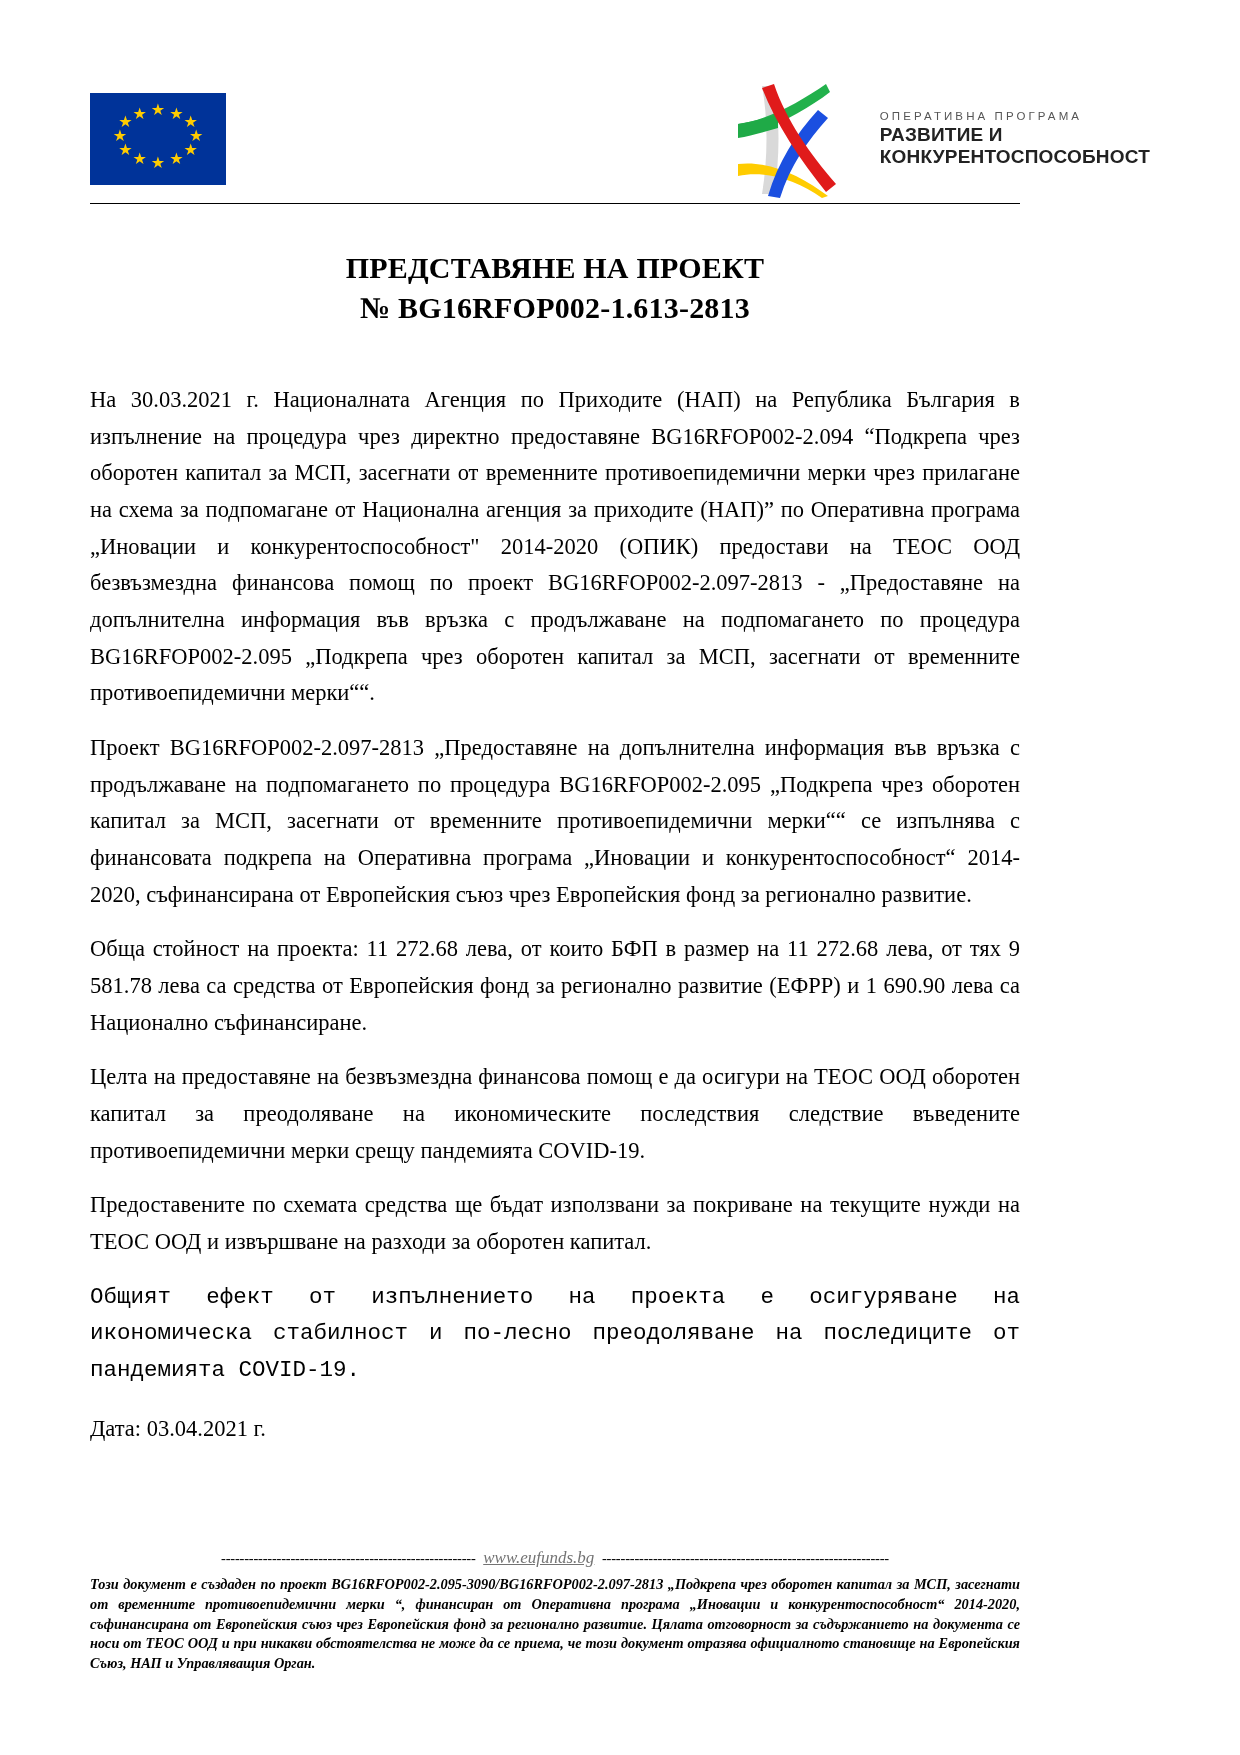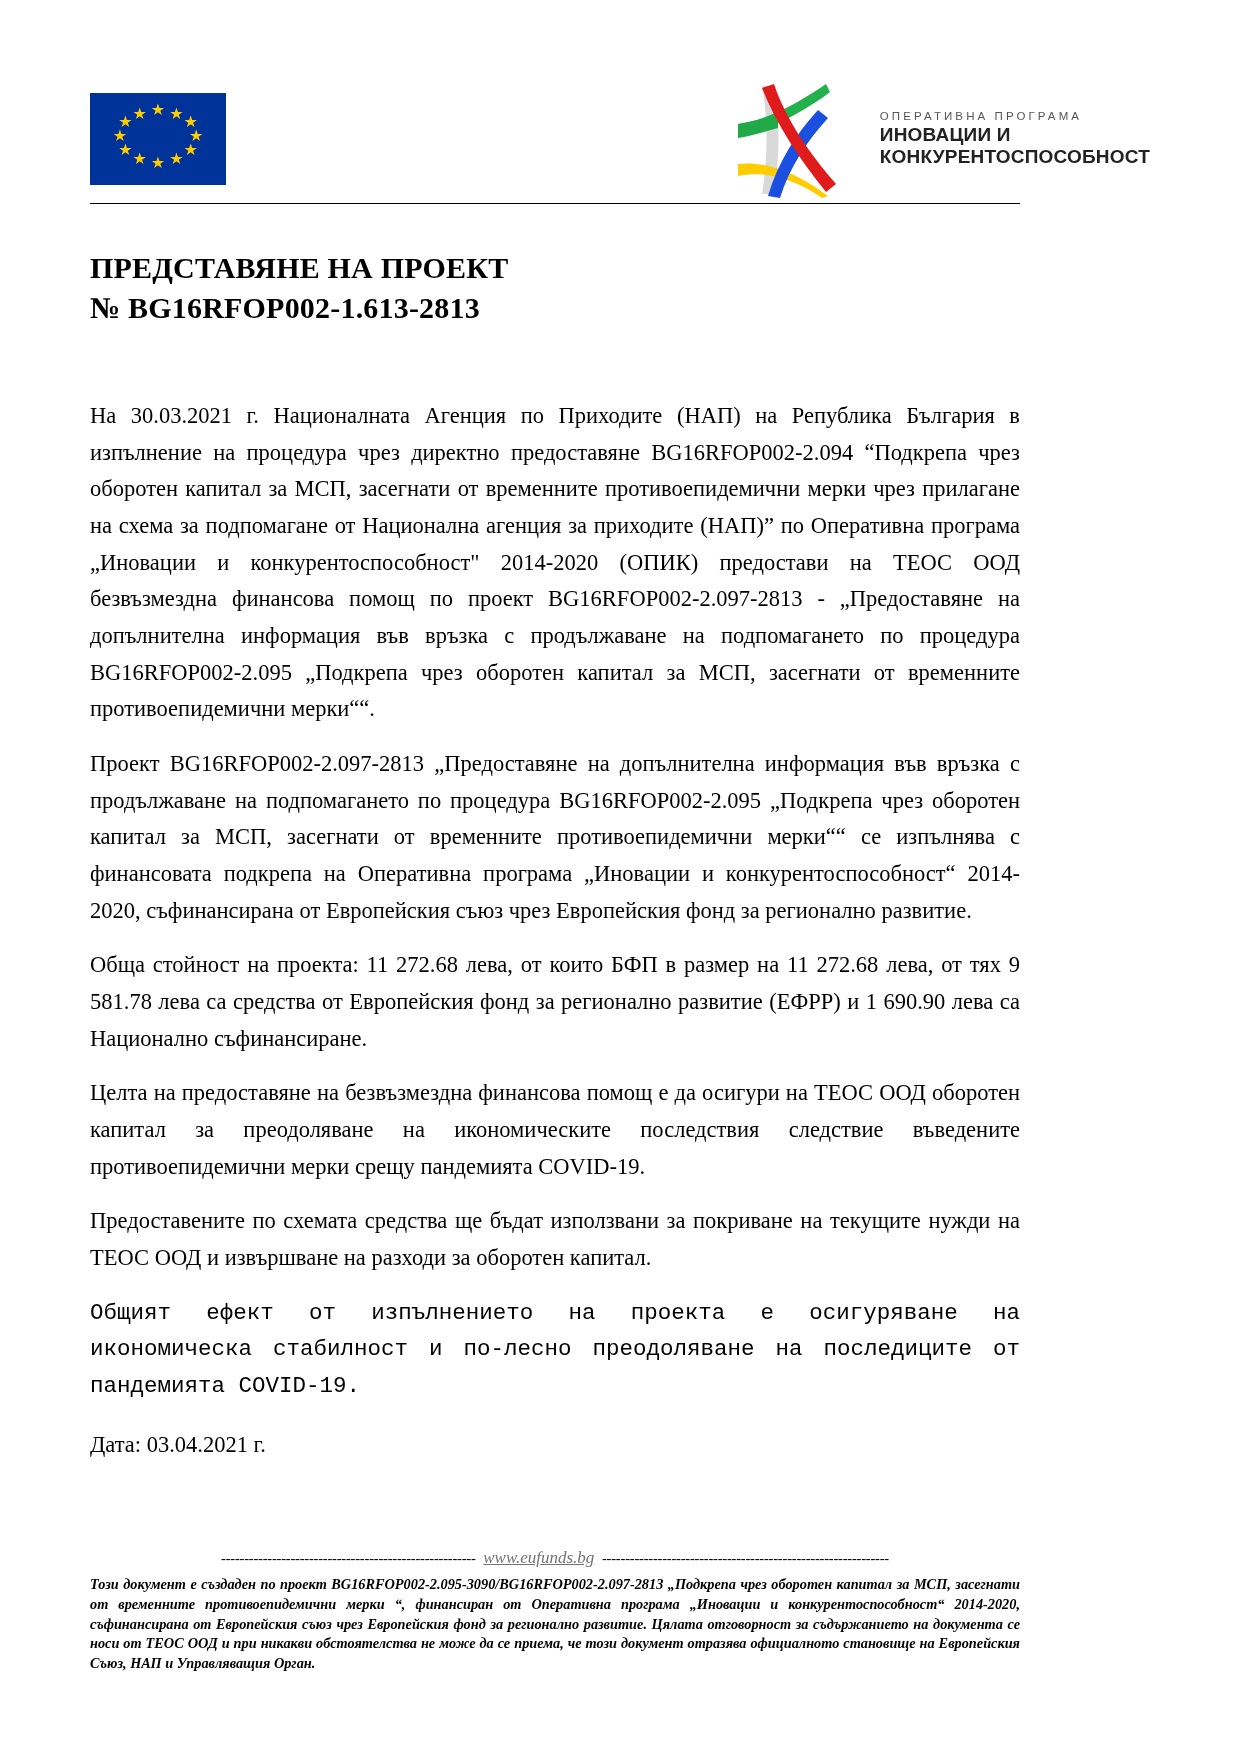--- a/index.html
+++ b/index.html
@@ -102,41 +102,42 @@
     color: #222222;
     white-space: nowrap;
   }
 
   
   .title-block {
     position: absolute;
     left: 90px;
     top: 248px;
     width: 930px;
+    text-align: center;
   }
   .title-line {
     font-size: 30px;
     font-weight: bold;
     line-height: 1.33;
     letter-spacing: 0.2px;
   }
 
   
   .body-block {
     position: absolute;
     left: 90px;
     top: 382px;
     width: 930px;
   }
   .para {
     font-size: 22.5px;
     line-height: 1.63;
     text-align: justify;
     text-justify: inter-word;
-    margin: 16px 0 18px 0;
+    margin: 0 0 18px 0;
   }
   .para.last-gap { margin-bottom: 22px; font-family: Liberation Mono, monospace; }
   .para-date { margin-bottom: 0; }
 
   
   .footer {
     position: absolute;
     left: 90px;
     top: 1548px;
     width: 930px;
@@ -204,21 +205,21 @@
         <path d="M20 44 C34 42, 48 38, 60 34 L60 48 C46 52, 32 56, 20 58 Z" fill="#1faa47"></path>
 
         <path d="M20 84 C50 80, 84 96, 110 116 L104 118 C78 100, 48 90, 20 96 Z" fill="#ffcc00"></path>
 
         <path d="M100 30 C78 54, 60 82, 50 116 L62 118 C72 86, 90 60, 110 38 Z" fill="#1b4fe0"></path>
 
         <path d="M44 8 C58 44, 82 80, 108 112 L118 104 C92 74, 68 40, 56 4 Z" fill="#e01b1b"></path>
       </svg>
       <div class="opik-texts">
         <div class="opik-sub">ОПЕРАТИВНА ПРОГРАМА</div>
-        <div class="opik-main1">ИНОВАЦИИ И</div>
+        <div class="opik-main1">РАЗВИТИЕ И</div>
         <div class="opik-main2">КОНКУРЕНТОСПОСОБНОСТ</div>
       </div>
     </div>
   </div>
   <div class="header-rule"></div>
 
   <div class="title-block">
     <div class="title-line">ПРЕДСТАВЯНЕ НА ПРОЕКТ</div>
     <div class="title-line">№ BG16RFOP002-1.613-2813</div>
   </div>

